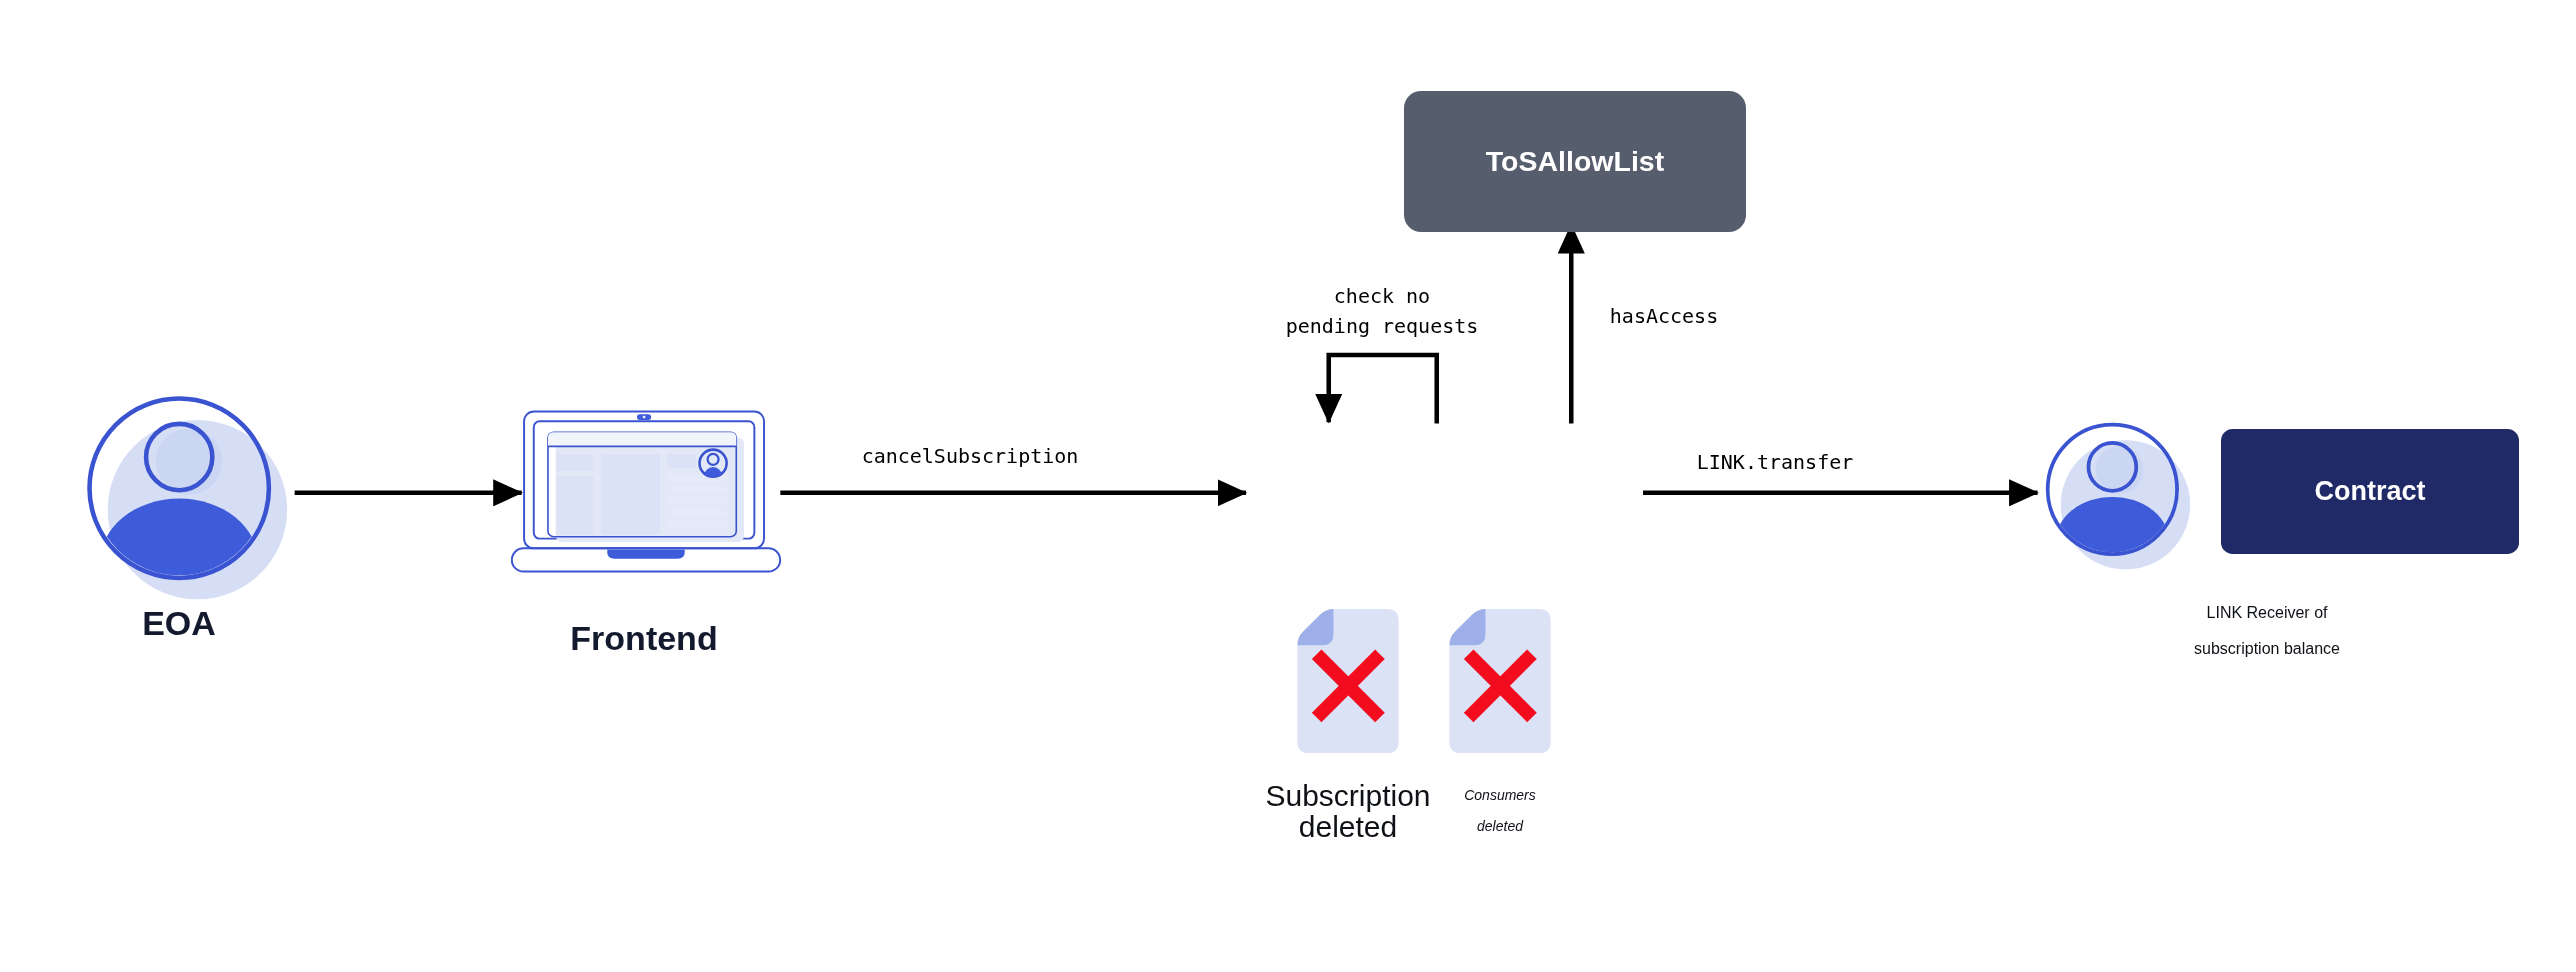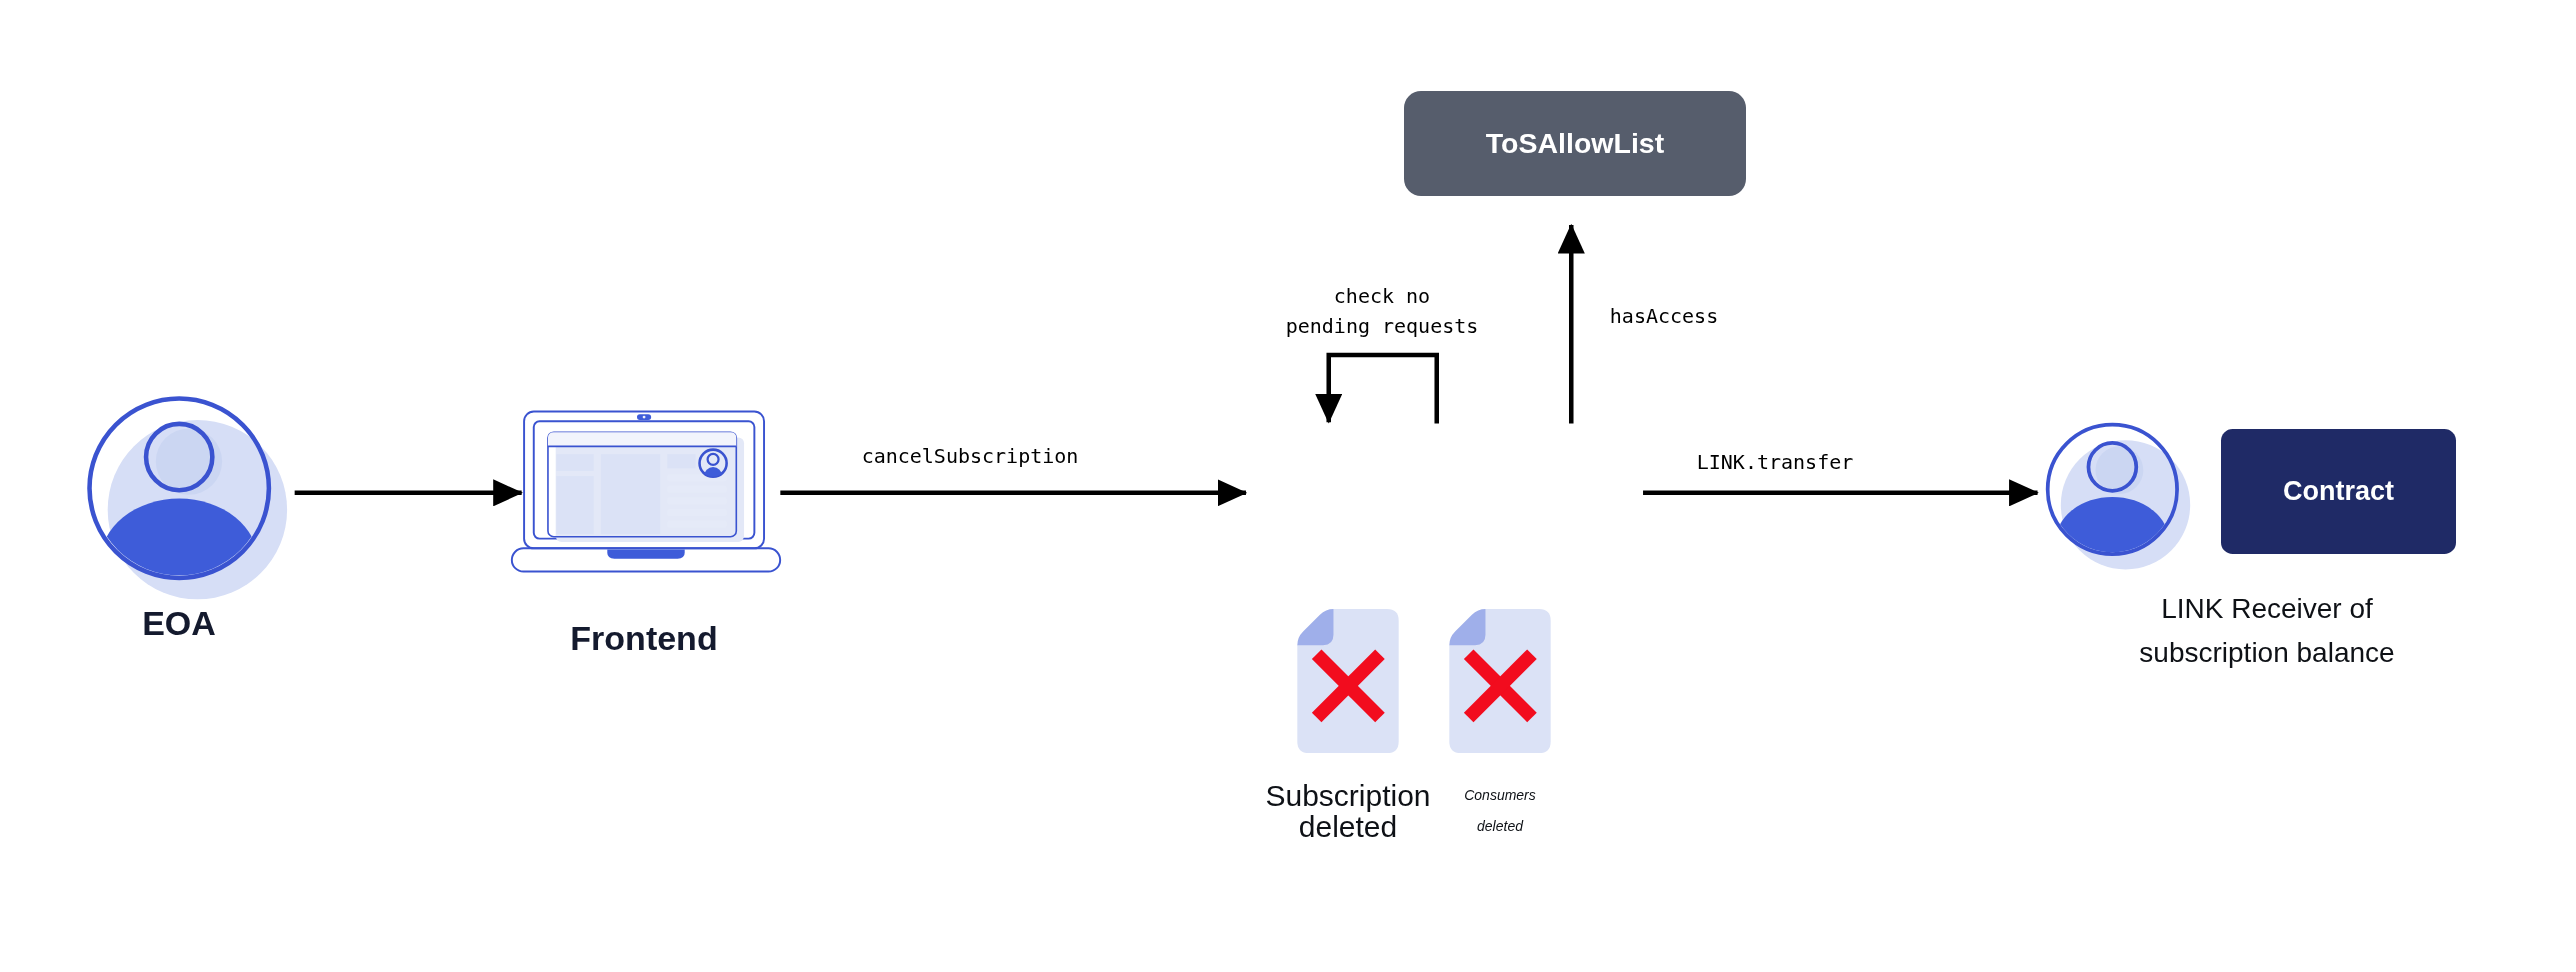--- a/index.html
+++ b/index.html
@@ -24,21 +24,21 @@
   .node-label{
     position:absolute;font-weight:bold;color:var(--title-text,#141A2E);
     font-size:34px;white-space:nowrap;transform:translate(-50%,-50%);
   }
   .code-label{
     position:absolute;font-family:"DejaVu Sans Mono","Liberation Mono",monospace;
     color:var(--code-text,#000000);font-size:20px;white-space:pre-line;text-align:center;
     line-height:30px;transform:translate(-50%,-50%);
   }
   .caption{
-    position:absolute;color:var(--body-text,#0E1116);font-size:28px;line-height:44px;
+    position:absolute;color:var(--body-text,#0E1116);font-size:16px;line-height:36px;
     white-space:pre-line;text-align:center;transform:translate(-50%,-50%);
   }
   
   .f-blue{fill:var(--blue,#3E5CD9);}
   .f-white{fill:#ffffff;}
   .f-shadow{fill:var(--icon-shadow,#D6DEF6);}
   .f-crescent{fill:var(--crescent,#CBD6F2);}
   .f-lav{fill:var(--lavender,#DBE2F6);}
   .f-lav-dk{fill:var(--lavender-dark,#9FAFEA);}
   .f-lav-lt{fill:var(--lavender-light,#E5EAF8);}
@@ -125,21 +125,21 @@
   </div>
   <div class="node-label" style="left:644px;top:638px;">Frontend</div>
 
   <div class="code-label" style="left:970px;top:456px;text-align:center;">cancelSubscription</div>
   <div class="code-label" style="left:1382px;top:311px;">check no
 pending requests</div>
   <div class="code-label" style="left:1664px;top:316px;">hasAccess</div>
   <div class="code-label" style="left:1775px;top:462px;">LINK.transfer</div>
 
 
-  <div class="box slate" style="left:1404px;top:91px;width:342px;height:105px;">
+  <div class="box slate" style="left:1404px;top:91px;width:342px;height:141px;">
     <span>ToSAllowList</span>
   </div>
 
   <div class="abs" style="left:2043px;top:420px;width:150px;height:150px;">
     <svg viewBox="0 0 320 320" width="150" height="150">
       <defs>
           <clipPath id="clip-rcv">
             <circle cx="148" cy="148" r="134"></circle>
           </clipPath>
         </defs>
@@ -148,21 +148,21 @@
       <g clip-path="url(#clip-rcv)">
         <circle class="f-crescent" cx="163" cy="107" r="51"></circle>
         <circle class="f-white s-blue" cx="148" cy="100" r="51" stroke-width="8"></circle>
         <ellipse class="f-blue" cx="148" cy="262" rx="122" ry="98"></ellipse>
       </g>
     </svg>
   </div>
   <div class="caption" style="left:2267px;top:631px;">LINK Receiver of
 subscription balance</div>
 
-  <div class="box navy" style="left:2221px;top:429px;width:235px;height:125px;">
+  <div class="box navy" style="left:2221px;top:429px;width:298px;height:125px;">
     <span>Contract</span>
   </div>
 
   <div class="abs" style="left:1297px;top:609px;width:102px;height:144px;">
     <svg viewBox="0 0 157 223" width="102" height="144">
       <path class="f-lav" d="M56 0 H139 Q157 0 157 18 V205 Q157 223 139 223 H18 Q0 223 0 205 V56 Z"></path>
       <path class="f-lav-dk" d="M0 56 Q0 44 9 35 L35 9 Q44 0 56 0 L56 40 Q56 56 40 56 Z"></path>
       <g class="s-red no-f" stroke-width="21">
         <line x1="30" y1="70" x2="128" y2="168"></line>
         <line x1="128" y1="70" x2="30" y2="168"></line>

